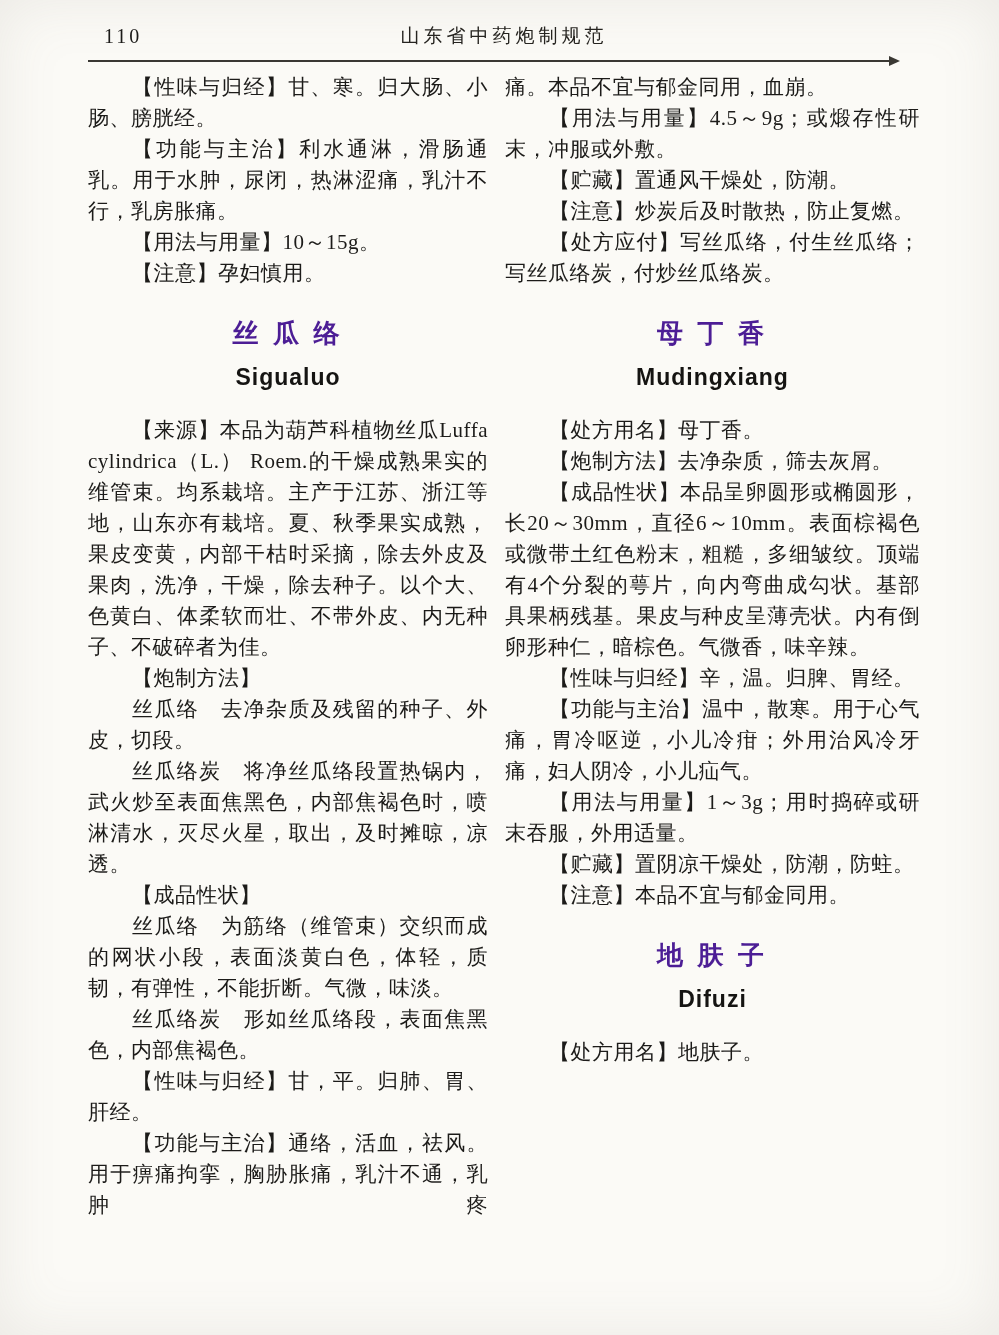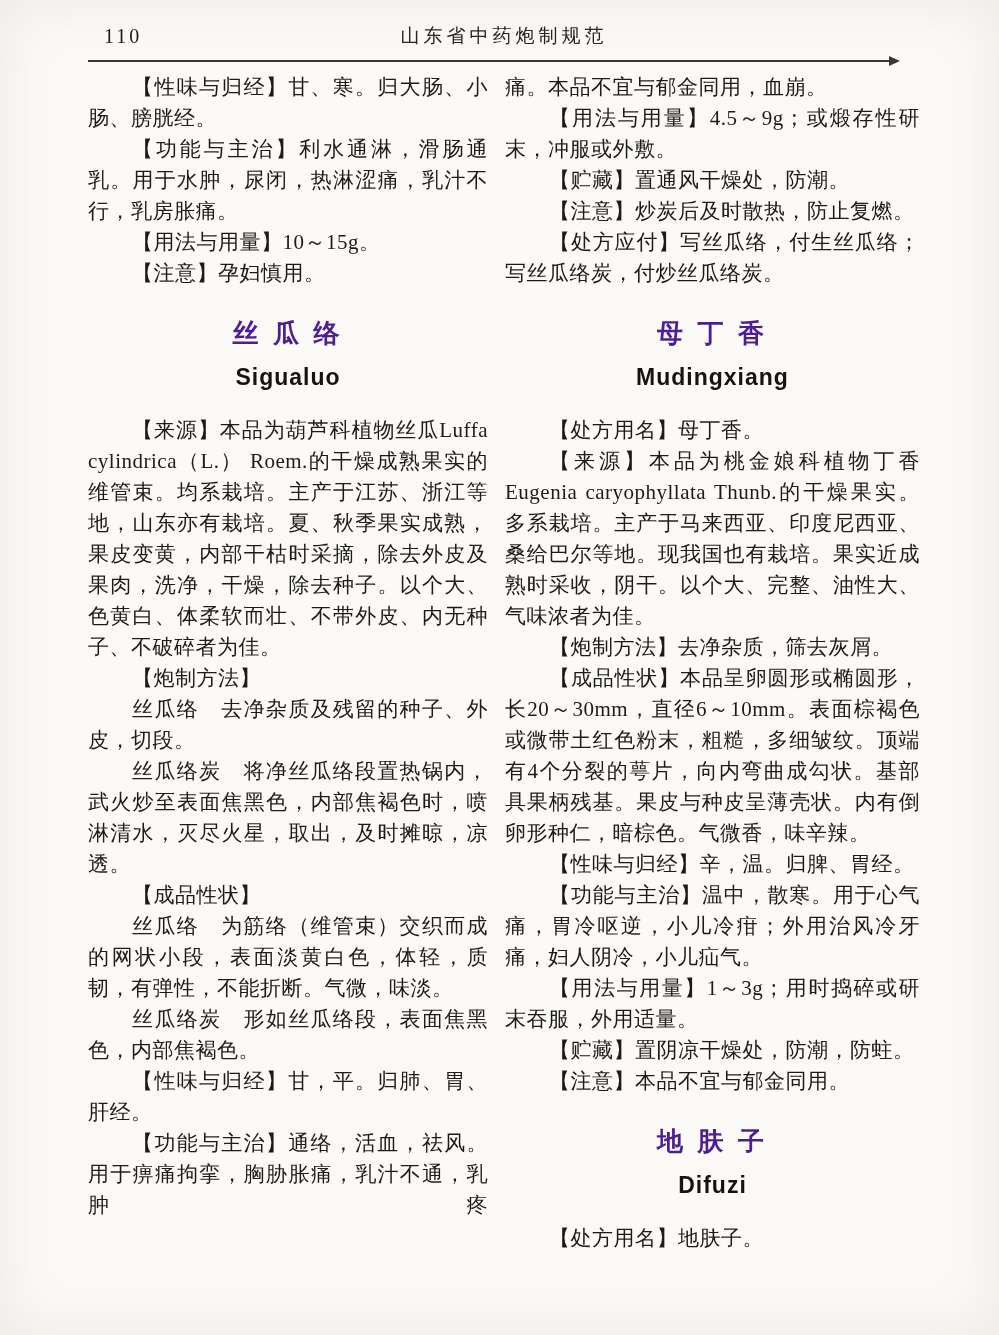--- a/index.html
+++ b/index.html
@@ -93,21 +93,20 @@
       <p class="noindent">痛。本品不宜与郁金同用，血崩。</p>
       <p>【用法与用量】4.5～9g；或煅存性研末，冲服或外敷。</p>
       <p>【贮藏】置通风干燥处，防潮。</p>
       <p>【注意】炒炭后及时散热，防止复燃。</p>
       <p>【处方应付】写丝瓜络，付生丝瓜络；写丝瓜络炭，付炒丝瓜络炭。</p>
 
       <h2 class="sect">母 丁 香</h2>
       <div class="pinyin">Mudingxiang</div>
 
       <p>【处方用名】母丁香。</p>
-      <p>【来源】本品为桃金娘科植物丁香Eugenia caryophyllata Thunb.的干燥果实。多系栽培。主产于马来西亚、印度尼西亚、桑给巴尔等地。现我国也有栽培。果实近成熟时采收，阴干。以个大、完整、油性大、气味浓者为佳。</p>
       <p>【炮制方法】去净杂质，筛去灰屑。</p>
       <p>【成品性状】本品呈卵圆形或椭圆形，长20～30mm，直径6～10mm。表面棕褐色或微带土红色粉末，粗糙，多细皱纹。顶端有4个分裂的萼片，向内弯曲成勾状。基部具果柄残基。果皮与种皮呈薄壳状。内有倒卵形种仁，暗棕色。气微香，味辛辣。</p>
       <p>【性味与归经】辛，温。归脾、胃经。</p>
       <p>【功能与主治】温中，散寒。用于心气痛，胃冷呕逆，小儿冷疳；外用治风冷牙痛，妇人阴冷，小儿疝气。</p>
       <p>【用法与用量】1～3g；用时捣碎或研末吞服，外用适量。</p>
       <p>【贮藏】置阴凉干燥处，防潮，防蛀。</p>
       <p>【注意】本品不宜与郁金同用。</p>
 
       <h2 class="sect">地 肤 子</h2>
       <div class="pinyin">Difuzi</div>

